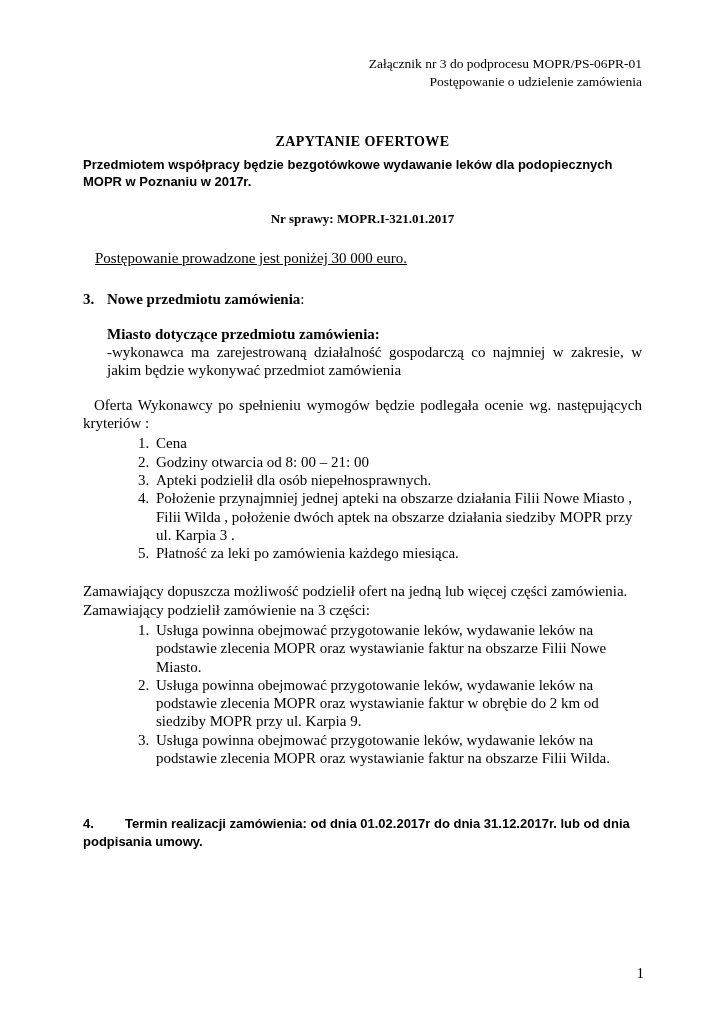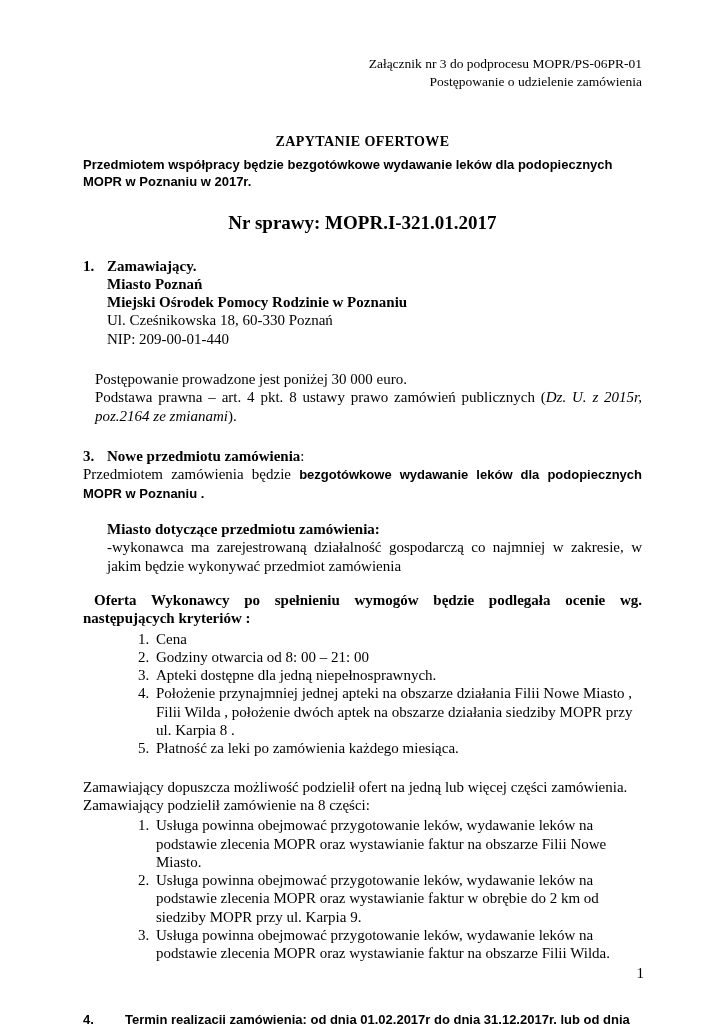--- a/index.html
+++ b/index.html
@@ -26,32 +26,32 @@
     text-align: center;
     margin: 42px 0 5px 0;
     letter-spacing: 0.4px;
   }
   .sans-bold {
     font-family: "Liberation Sans", sans-serif;
     font-weight: bold;
     font-size: 13px;
     line-height: 1.38;
   }
-  .case-number { text-align: center; font-weight: bold; font-size: 19px; margin-top: 20px; }
+  .case-number { text-align: center; font-weight: bold; font-size: 13px; margin-top: 20px; }
   .section { margin-top: 22px; }
   .sec-heading { font-weight: bold; }
   .sec-heading .colon { font-weight: normal; }
   .num { display: inline-block; width: 24px; font-weight: bold; }
   .num4 { display: inline-block; width: 42px; }
   .indent { padding-left: 24px; }
-  .indent-sm { padding-left: 12px; }
+  .indent-sm { padding-left: 12px; text-decoration: underline; }
   .bold { font-weight: bold; }
   .italic { font-style: italic; }
   .justify { text-align: justify; }
-  .criteria-intro { font-weight: bold; text-align: justify; text-indent: 11px; margin-top: 16px; }
+  .criteria-intro { font-weight: normal; text-align: justify; text-indent: 11px; margin-top: 16px; }
   ol.doc-list { margin: 2px 0 0 0; padding-left: 46px; }
   ol.doc-list li { padding-left: 3px; margin-left: 24px; }
   .parts-block { margin-top: 20px; }
   .section-4 { margin-top: 48px; }
   .page-number { position: absolute; right: 66px; bottom: 42px; font-size: 15px; }
 </style>
 </head>
 <body>
 
 <div class="page">
@@ -60,59 +60,48 @@
     <div>Załącznik nr 3 do podprocesu  MOPR/PS-06PR-01</div>
     <div>Postępowanie o udzielenie zamówienia</div>
   </div>
 
   <h1 class="title">ZAPYTANIE OFERTOWE</h1>
 
   <p class="sans-bold">Przedmiotem współpracy będzie bezgotówkowe wydawanie leków  dla podopiecznych MOPR w Poznaniu  w 2017r.</p>
 
   <p class="case-number">Nr sprawy: MOPR.I-321.01.2017</p>
 
-  <div class="section">
-    <p class="sec-heading"><span class="num">1.</span><span>Zamawiający.</span></p>
-    <div class="indent">
-      <p class="bold">Miasto Poznań</p>
-      <p class="bold">Miejski Ośrodek Pomocy Rodzinie w Poznaniu</p>
-      <p>Ul. Cześnikowska 18, 60-330 Poznań</p>
-      <p>NIP: 209-00-01-440</p>
-    </div>
-  </div>
 
   <div class="section">
     <div class="indent-sm">
       <p>Postępowanie prowadzone jest poniżej 30 000 euro.</p>
-      <p class="justify"><span>Podstawa prawna – art. 4 pkt. 8 ustawy prawo zamówień publicznych (</span><span class="italic">Dz. U. z 2015r, poz.2164 ze zmianami</span><span>).</span></p>
     </div>
   </div>
 
   <div class="section">
     <p class="sec-heading"><span class="num">3.</span><span>Nowe przedmiotu zamówienia</span><span class="colon">:</span></p>
-    <p class="justify"><span>Przedmiotem zamówienia  będzie </span><span class="sans-bold">bezgotówkowe wydawanie leków  dla podopiecznych MOPR w Poznaniu .</span></p>
 
     <div class="indent" style="margin-top: 17px;">
       <p class="bold">Miasto dotyczące przedmiotu  zamówienia:</p>
       <p class="justify">-wykonawca   ma  zarejestrowaną  działalność  gospodarczą  co  najmniej  w  zakresie,  w  jakim   będzie wykonywać przedmiot zamówienia</p>
     </div>
 
     <p class="criteria-intro">Oferta  Wykonawcy  po  spełnieniu  wymogów  będzie  podlegała  ocenie  wg.  następujących kryteriów  :</p>
 
     <ol class="doc-list">
       <li><span>Cena</span></li>
       <li><span>Godziny otwarcia od 8: 00 – 21: 00</span></li>
-      <li><span>Apteki dostępne dla jedną niepełnosprawnych.</span></li>
-      <li><span>Położenie przynajmniej jednej apteki na obszarze działania Filii Nowe Miasto , Filii Wilda , położenie dwóch aptek na obszarze działania siedziby MOPR przy ul. Karpia 8 .</span></li>
+      <li><span>Apteki podzielił dla osób niepełnosprawnych.</span></li>
+      <li><span>Położenie przynajmniej jednej apteki na obszarze działania Filii Nowe Miasto , Filii Wilda , położenie dwóch aptek na obszarze działania siedziby MOPR przy ul. Karpia 3 .</span></li>
       <li><span>Płatność za leki po zamówienia każdego miesiąca.</span></li>
     </ol>
 
     <div class="parts-block">
       <p>Zamawiający dopuszcza możliwość podzielił ofert  na jedną lub więcej części zamówienia.</p>
-      <p>Zamawiający podzielił zamówienie na 8 części:</p>
+      <p>Zamawiający podzielił zamówienie na 3 części:</p>
       <ol class="doc-list">
         <li><span>Usługa powinna obejmować przygotowanie leków, wydawanie leków na podstawie zlecenia MOPR oraz wystawianie faktur na  obszarze Filii Nowe Miasto.</span></li>
         <li><span>Usługa powinna obejmować przygotowanie leków, wydawanie leków na podstawie zlecenia MOPR oraz wystawianie faktur w obrębie do 2 km  od siedziby MOPR przy  ul. Karpia 9.</span></li>
         <li><span>Usługa powinna obejmować przygotowanie leków, wydawanie leków na podstawie zlecenia MOPR oraz wystawianie faktur na  obszarze Filii Wilda.</span></li>
       </ol>
     </div>
   </div>
 
   <div class="section section-4">
     <p class="sans-bold"><span class="num4">4.</span><span>Termin realizacji zamówienia: od  dnia 01.02.2017r do dnia 31.12.2017r. lub od dnia podpisania umowy.</span></p>

